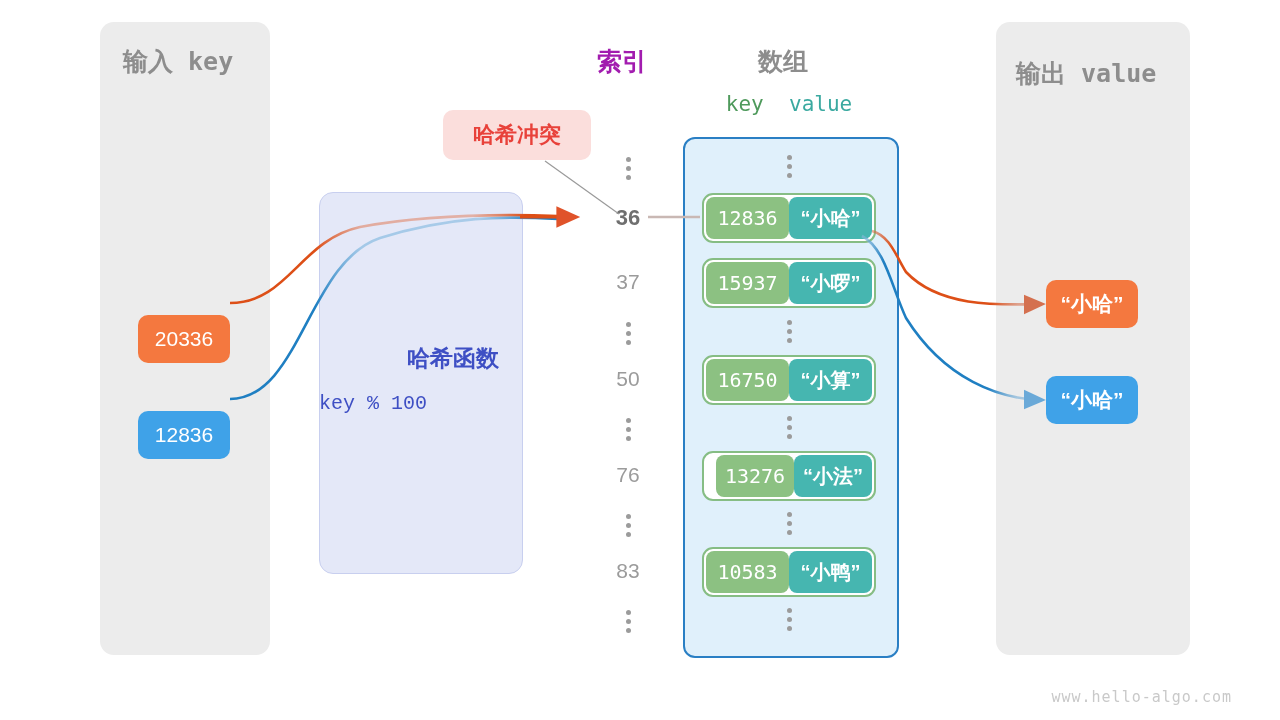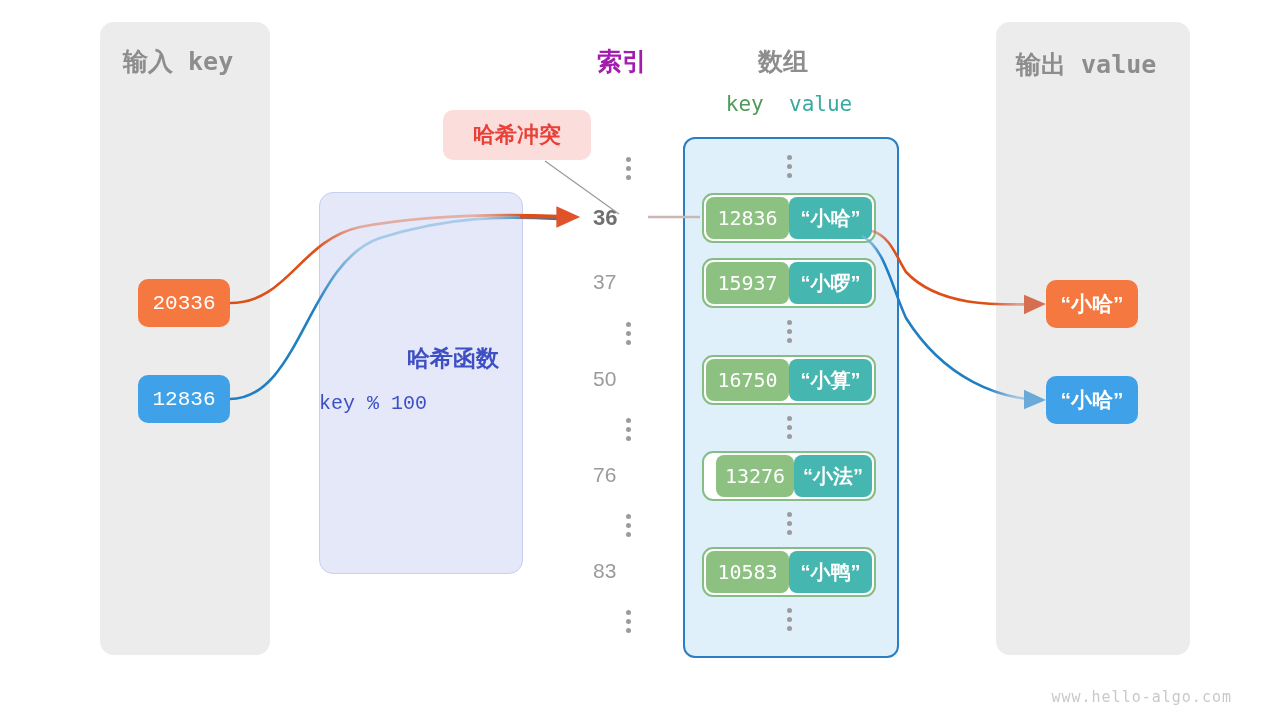--- a/index.html
+++ b/index.html
@@ -26,21 +26,21 @@
   #output-panel { left: 996px; top: 22px; width: 194px; height: 633px; }
   .panel-title {
     position: absolute;
     color: #8d8d8d;
     font-weight: bold;
     font-size: 25px;
     white-space: pre;
     letter-spacing: 0px;
   }
   #input-panel-title  { left: 123px; top: 45px; }
-  #output-panel-title { left: 1016px; top: 48px; }
+  #output-panel-title { left: 1016px; top: 57px; }
   .mono-word { font-family: "DejaVu Sans Mono", "Liberation Mono", monospace; }
 
   
   #index-heading {
     position: absolute; left: 597px; top: 45px;
     color: #a21caf; font-weight: bold; font-size: 25px;
   }
   #array-heading {
     position: absolute; left: 758px; top: 45px;
     color: #8d8d8d; font-weight: bold; font-size: 25px;
@@ -87,21 +87,21 @@
   #array-container {
     position: absolute; left: 683px; top: 137px;
     width: 212px; height: 517px;
     background: #e0f0fb;
     border: 2px solid #2a7fc4;
     border-radius: 12px;
   }
 
   
   .index-label {
-    position: absolute; width: 70px; text-align: left;
+    position: absolute; width: 70px; text-align: center;
     color: #9b9b9b; font-size: 21px;
   }
   .index-label.active { color: #6f6f6f; font-weight: bold; font-size: 22px; }
 
   
   .vdots {
     position: absolute; width: 14px;
     display: flex; flex-direction: column; align-items: center;
     gap: 4px;
   }
@@ -129,21 +129,21 @@
     font-weight: bold;
   }
 
   
   .chip {
     position: absolute; height: 48px;
     border-radius: 10px;
     display: flex; align-items: center; justify-content: center;
     color: #ffffff; font-size: 21px;
   }
-  .chip.key { font-family: Liberation Mono, monospace; }
+  .chip.key { font-family: Liberation Sans, sans-serif; margin-top: 36px; }
   .chip.val { font-weight: bold; }
   .chip.orange { background: #f4783f; }
   .chip.blue   { background: #3fa2e8; }
 
   #in-key-0  { left: 138px; top: 279px; width: 92px; }
   #in-key-1  { left: 138px; top: 375px; width: 92px; }
   #out-val-0 { left: 1046px; top: 280px; width: 92px; }
   #out-val-1 { left: 1046px; top: 376px; width: 92px; }
 
   

